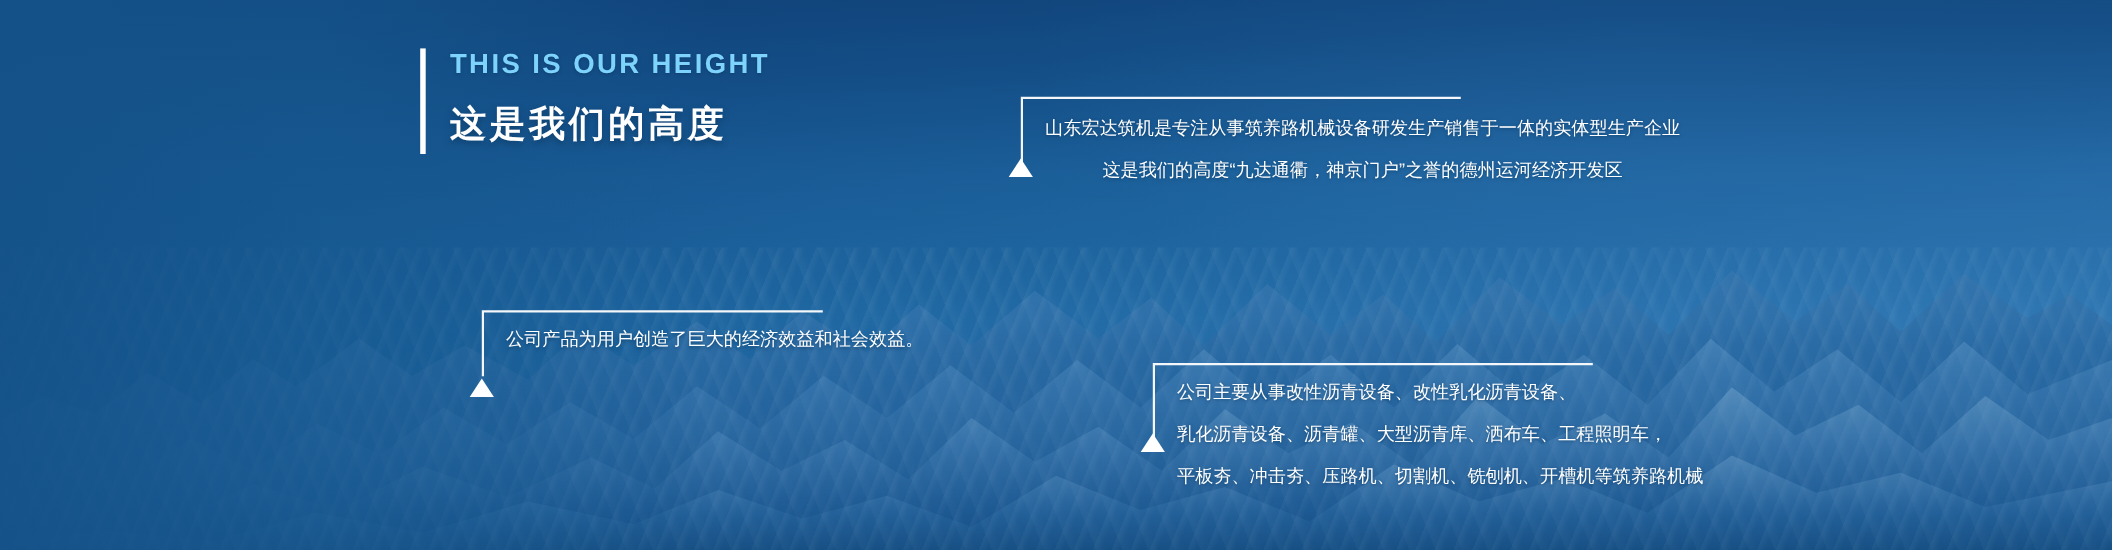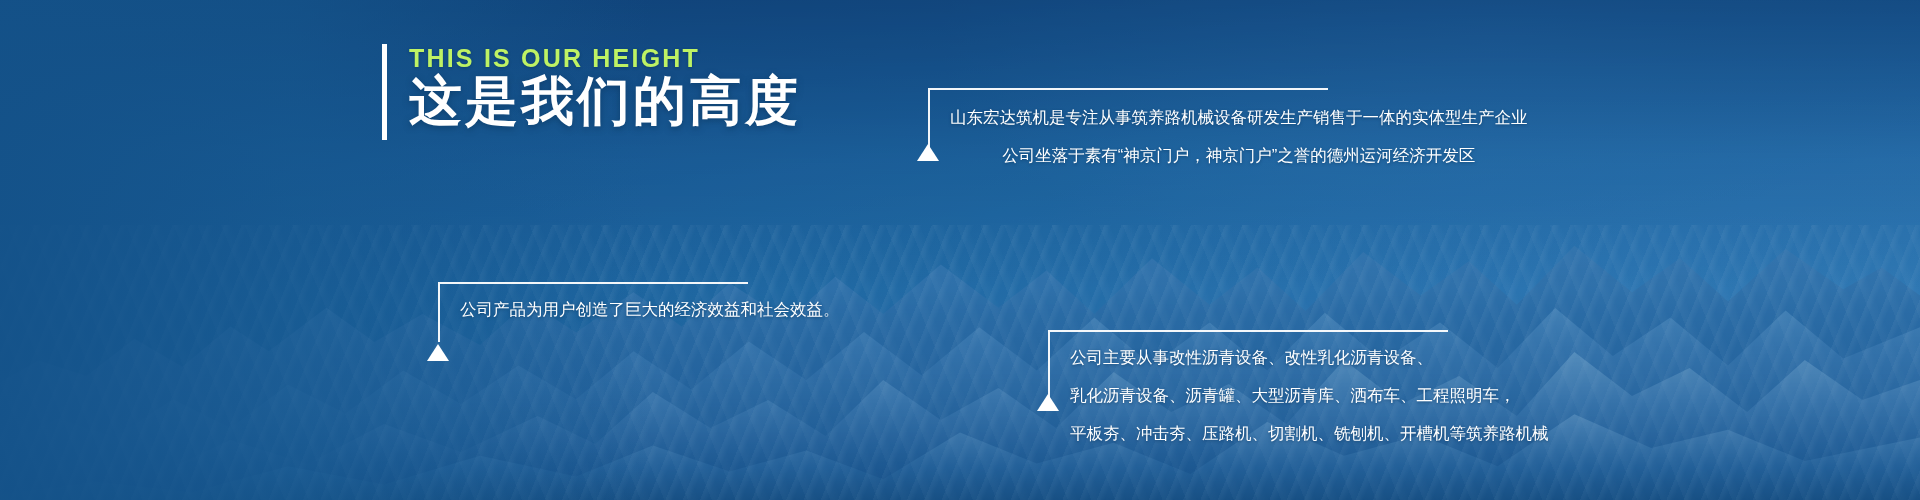--- a/index.html
+++ b/index.html
@@ -116,38 +116,37 @@
   .content { position:absolute; inset:0; }
 
   
   .title-block {
     position:absolute; left:382px; top:44px;
     padding-left:22px;
     border-left:5px solid #ffffff;
     height:96px;
   }
   .title-en {
-    color:#bef264;
+    color:#7dd3fc;
     font-size:25px;
     font-weight:bold;
     letter-spacing:2.2px;
     line-height:28px;
     white-space:nowrap;
     text-shadow:0 1px 3px rgba(8,46,80,.45);
   }
   .title-cn {
     color:#ffffff;
-    font-size:53px;
+    font-size:33px;
     font-weight:bold;
     letter-spacing:3px;
     line-height:58px;
-    margin-top:0;
+    margin-top:12px;
     white-space:nowrap;
     text-shadow:0 2px 6px rgba(8,46,80,.5);
-    text-align:center;
   }
 
   
   .callout { position:absolute; }
   .callout .bracket {
     position:absolute; left:0; top:0;
     border-left:2px solid rgba(255,255,255,.95);
     border-top:2px solid rgba(255,255,255,.95);
   }
   .callout .pointer {
@@ -212,21 +211,21 @@
     <div class="title-block">
       <div class="title-en">THIS IS OUR HEIGHT</div>
       <div class="title-cn">这是我们的高度</div>
     </div>
 
     <div class="callout" id="callout-company">
       <div class="bracket"></div>
       <div class="pointer"></div>
       <div class="lines">
         <div>山东宏达筑机是专注从事筑养路机械设备研发生产销售于一体的实体型生产企业</div>
-        <div>公司坐落于素有“神京门户，神京门户”之誉的德州运河经济开发区</div>
+        <div>这是我们的高度“九达通衢，神京门户”之誉的德州运河经济开发区</div>
       </div>
     </div>
 
     <div class="callout" id="callout-benefit">
       <div class="bracket"></div>
       <div class="pointer"></div>
       <div class="lines">
         <div>公司产品为用户创造了巨大的经济效益和社会效益。</div>
       </div>
     </div>

